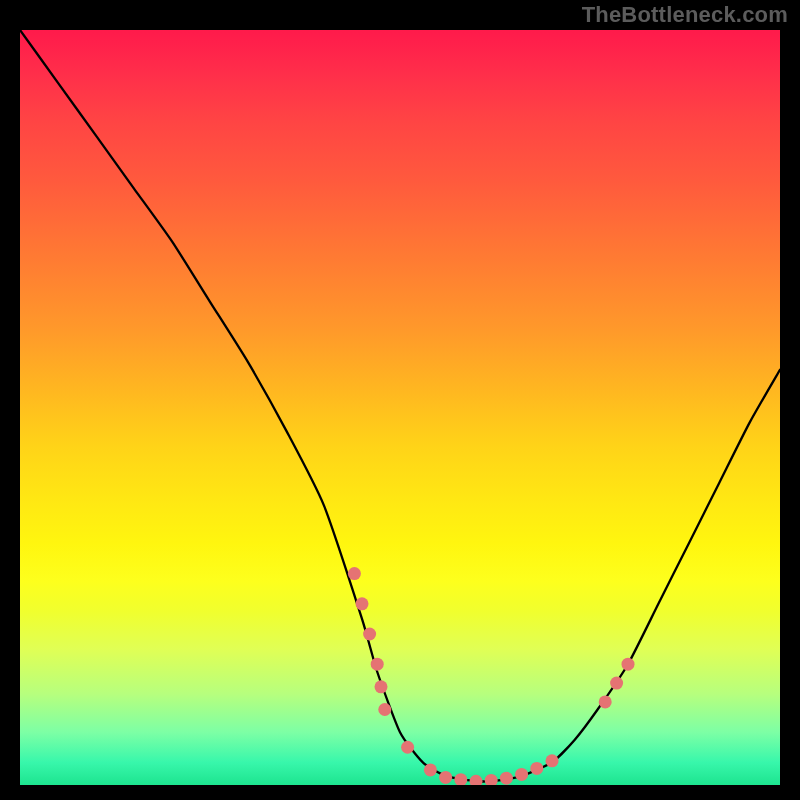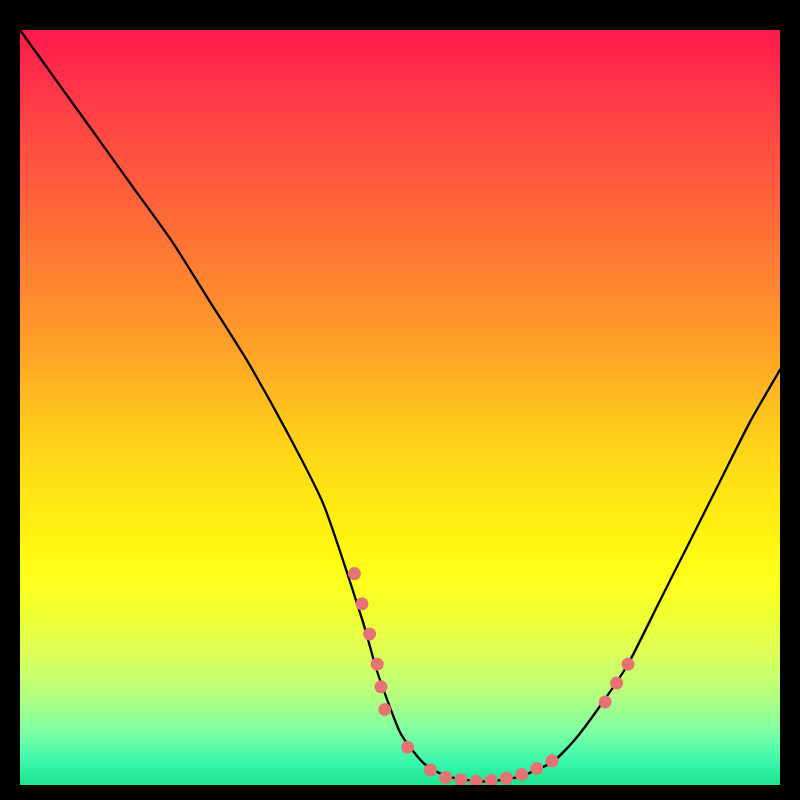--- a/index.html
+++ b/index.html
@@ -52,20 +52,21 @@
       #1de48f 100%
     );
   }
   svg {
     display: block;
   }
 </style>
 </head>
 <body>
 <div class="outer">
+  <div class="watermark">TheBottleneck.com</div>
   <div id="plot" class="plot" style="width: 760px; height: 755px;">
     <svg id="svg" width="760" height="755" viewBox="0 0 760 755">
         <path d="M 0.00 0.00 C 3.80 5.28, 30.40 42.28, 38.00 52.85 C 45.60 63.42, 68.40 95.13, 76.00 105.70 C 83.60 116.27, 106.40 147.98, 114.00 158.55 C 121.60 169.12, 144.40 200.07, 152.00 211.40 C 159.60 222.72, 182.40 259.72, 190.00 271.80 C 197.60 283.88, 220.40 319.36, 228.00 332.20 C 235.60 345.03, 258.40 385.81, 266.00 400.15 C 273.60 414.50, 296.40 456.77, 304.00 475.65 C 311.60 494.52, 336.68 572.29, 342.00 588.90 C 347.32 605.51, 353.40 630.42, 357.20 641.75 C 361.00 653.08, 375.44 693.09, 380.00 702.15 C 384.56 711.21, 398.24 727.97, 402.80 732.35 C 407.36 736.73, 420.28 744.05, 425.60 745.94 C 430.92 747.83, 450.68 750.77, 456.00 751.23 C 461.32 751.68, 474.24 751.00, 478.80 750.47 C 483.36 749.94, 496.28 747.75, 501.60 745.94 C 506.92 744.13, 526.68 735.97, 532.00 732.35 C 537.32 728.73, 550.24 714.99, 554.80 709.70 C 559.36 704.42, 572.28 687.05, 577.60 679.50 C 582.92 671.95, 601.92 644.77, 608.00 634.20 C 614.08 623.63, 632.32 585.88, 638.40 573.80 C 644.48 561.72, 662.72 525.48, 668.80 513.40 C 674.88 501.32, 693.12 465.08, 699.20 453.00 C 705.28 440.92, 723.52 403.93, 729.60 392.60 C 735.68 381.28, 756.96 345.03, 760.00 339.75" fill="none" stroke="#000000" stroke-width="2.3" stroke-linecap="round" stroke-linejoin="round"></path>
         <g>
           <circle cx="334.40" cy="543.60" r="6.5" fill="#e57373"></circle>
           <circle cx="342.00" cy="573.80" r="6.5" fill="#e57373"></circle>
           <circle cx="349.60" cy="604.00" r="6.5" fill="#e57373"></circle>
           <circle cx="357.20" cy="634.20" r="6.5" fill="#e57373"></circle>
           <circle cx="361.00" cy="656.85" r="6.5" fill="#e57373"></circle>
           <circle cx="364.80" cy="679.50" r="6.5" fill="#e57373"></circle>

